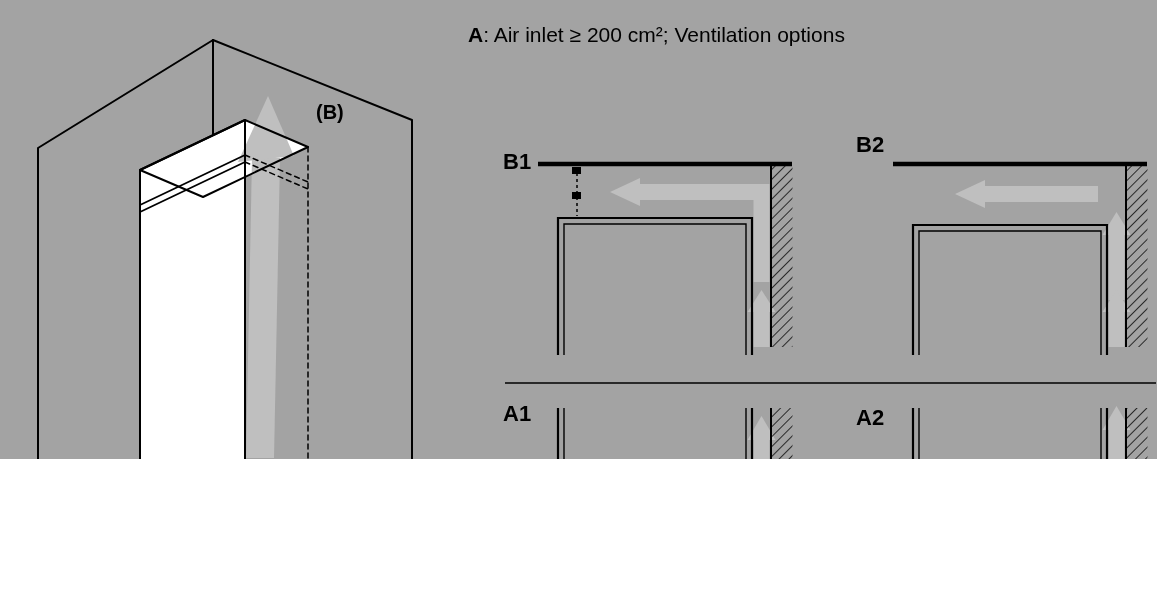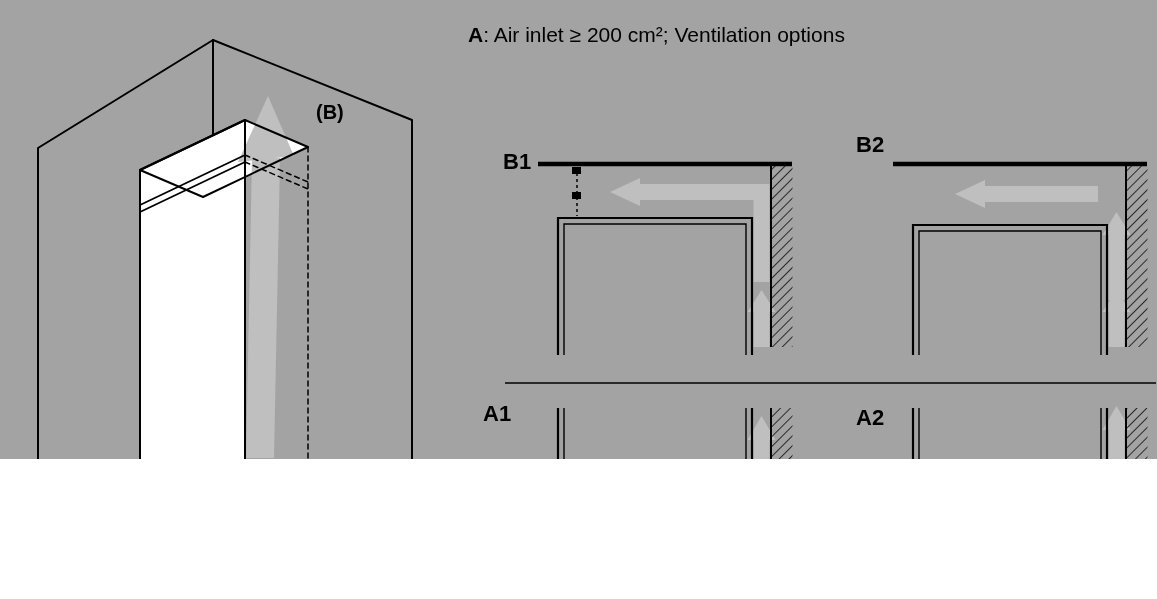--- a/index.html
+++ b/index.html
@@ -7,21 +7,21 @@
     position:relative; width:1157px; height:459px; background:#a3a3a3;
     font-family:Liberation Sans, sans-serif; color:#000; overflow:hidden;
   }
   .stage svg { position:absolute; left:0; top:0; }
   .legend { position:absolute; left:468px; top:20px; font-size:21px; line-height:29px; }
   .legend b { font-weight:bold; }
   .panel-label { position:absolute; font-weight:bold; font-size:22px; }
   .iso-label  { position:absolute; font-weight:bold; font-size:20px; }
   .lbl-b1 { left:503px; top:149px; }
   .lbl-b2 { left:856px; top:132px; }
-  .lbl-a1 { left:483px; top:401px; }
+  .lbl-a1 { left:503px; top:401px; }
   .lbl-a2 { left:856px; top:405px; }
   .lbl-iso-b { left:316px; top:101px; }
   .lbl-iso-a { left:100px; top:560px; }
 </style>
 </head>
 <body>
 
 <div class="stage">
 
   <svg width="1157" height="599" viewBox="0 0 1157 599">

